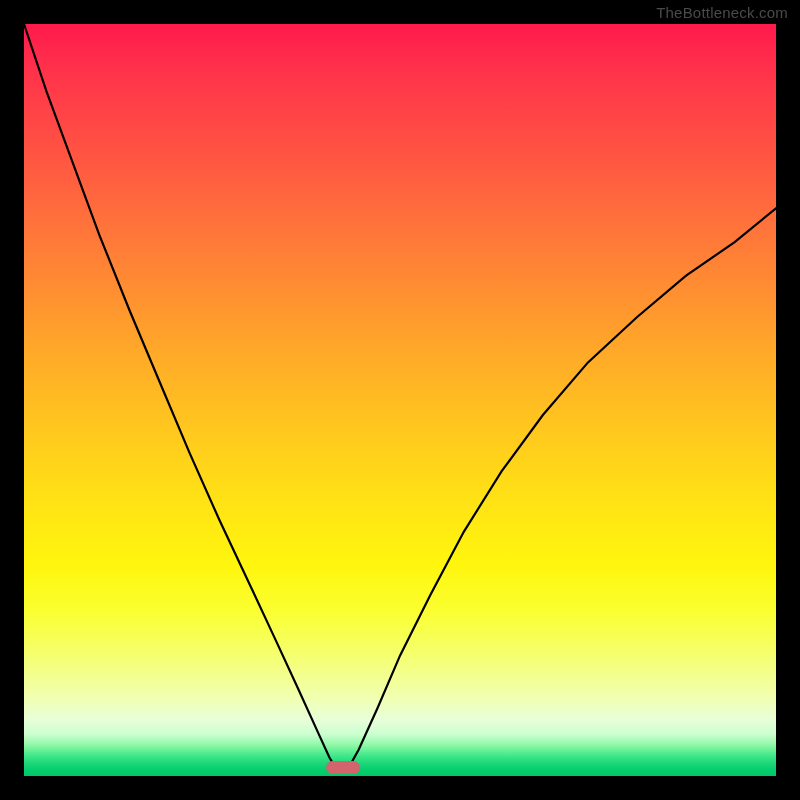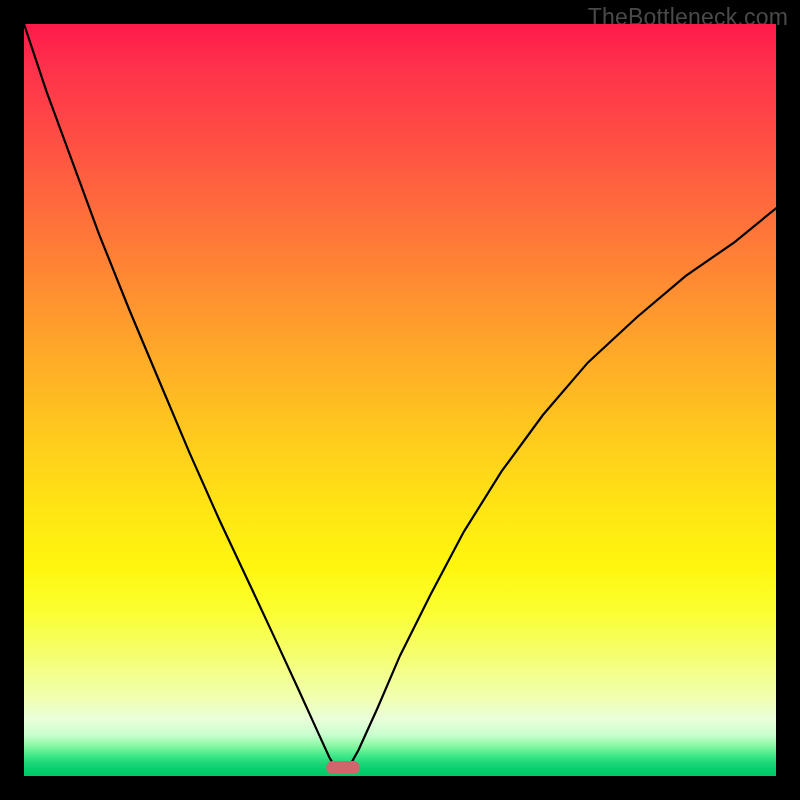--- a/index.html
+++ b/index.html
@@ -60,21 +60,21 @@
   .marker {
     position: absolute;
     background: #d1646c;
     border-radius: 8px;
   }
   .watermark {
     position: absolute;
     top: 4px;
     right: 12px;
     color: #4a4a4a;
-    font-size: 23px;
+    font-size: 15px;
     letter-spacing: 0.2px;
     font-weight: 400;
     user-select: none;
   }
 </style>
 </head>
 <body>
 
 <div class="frame">
 

